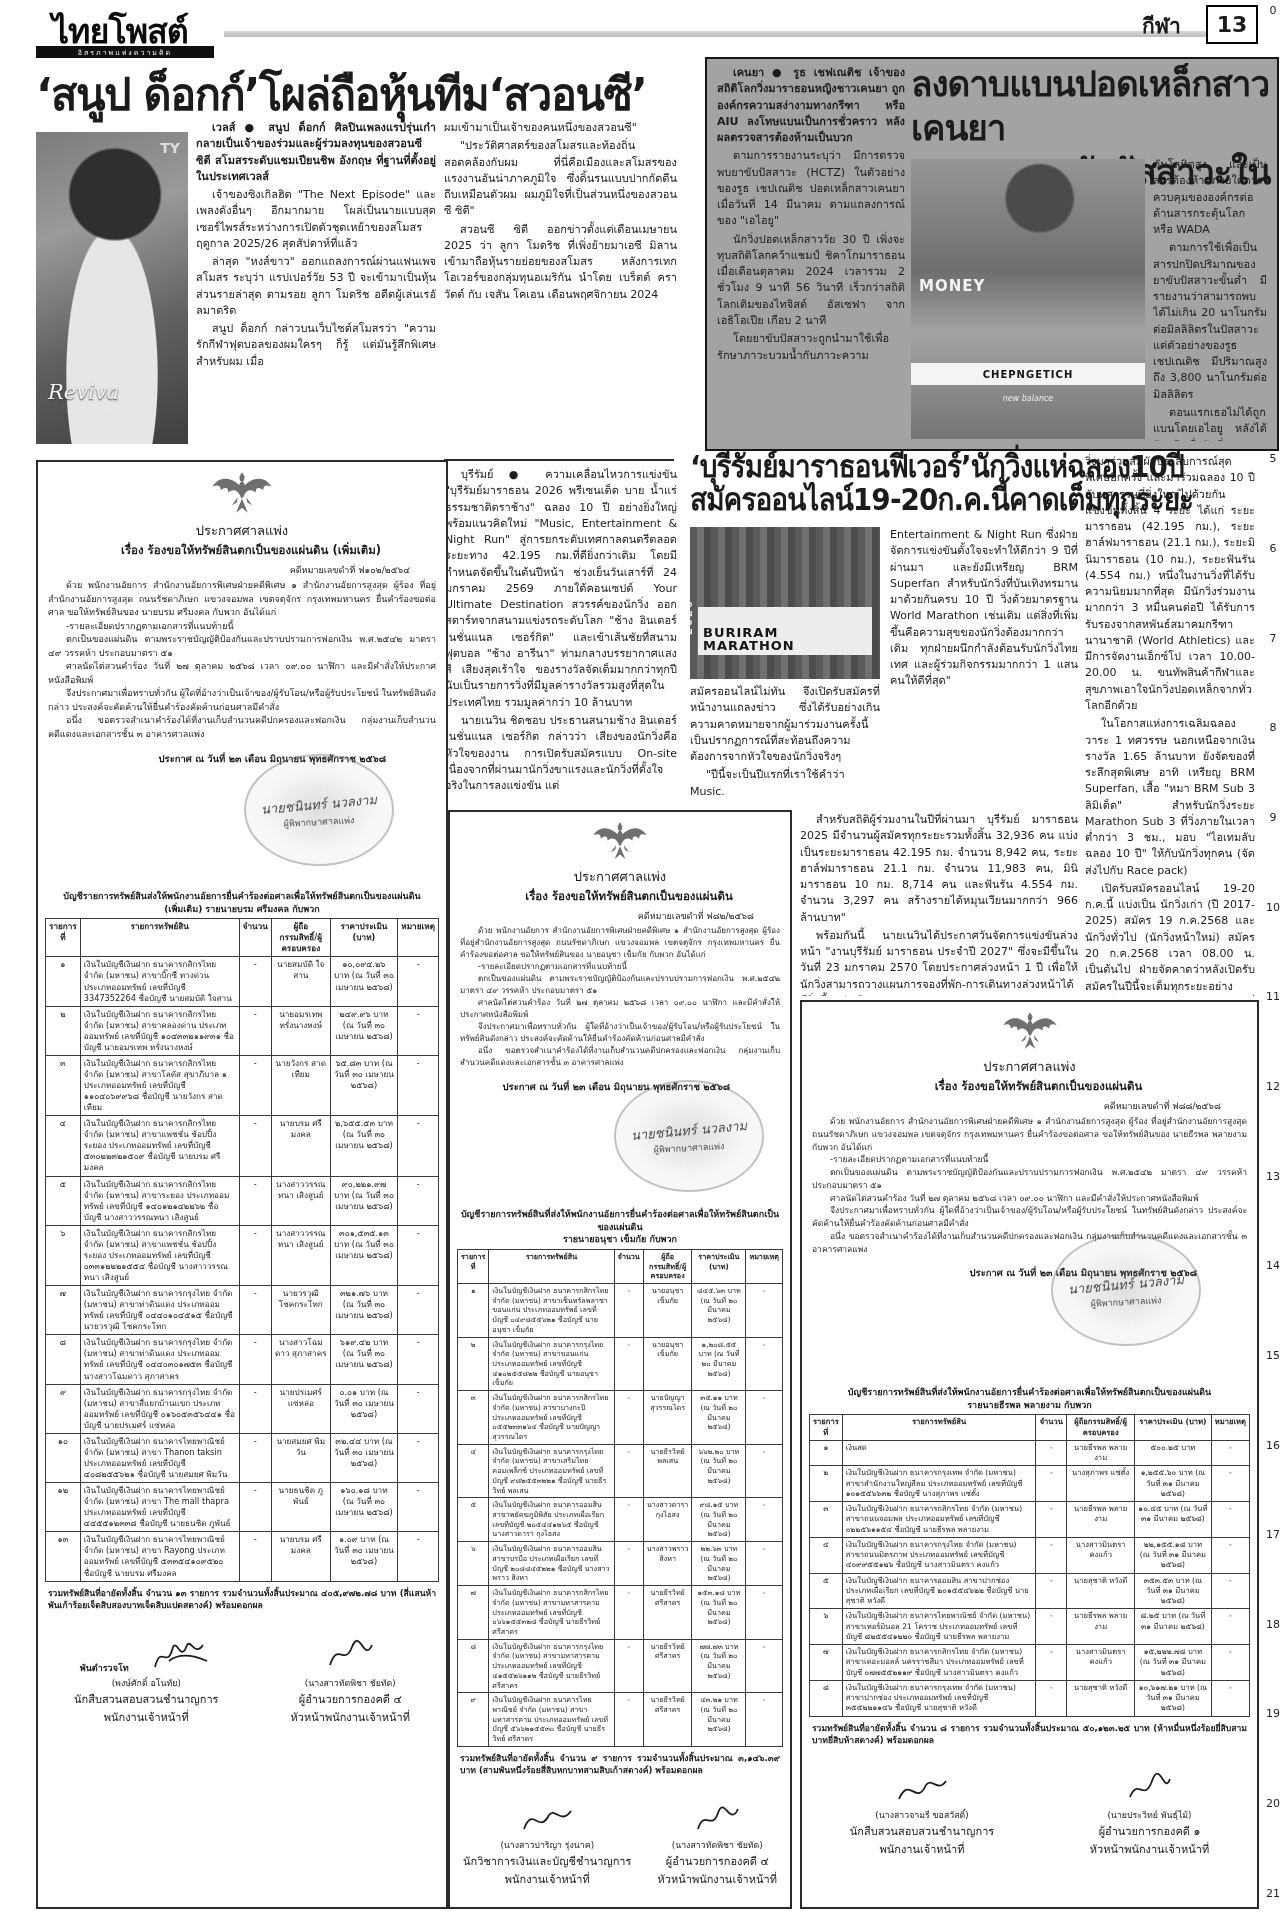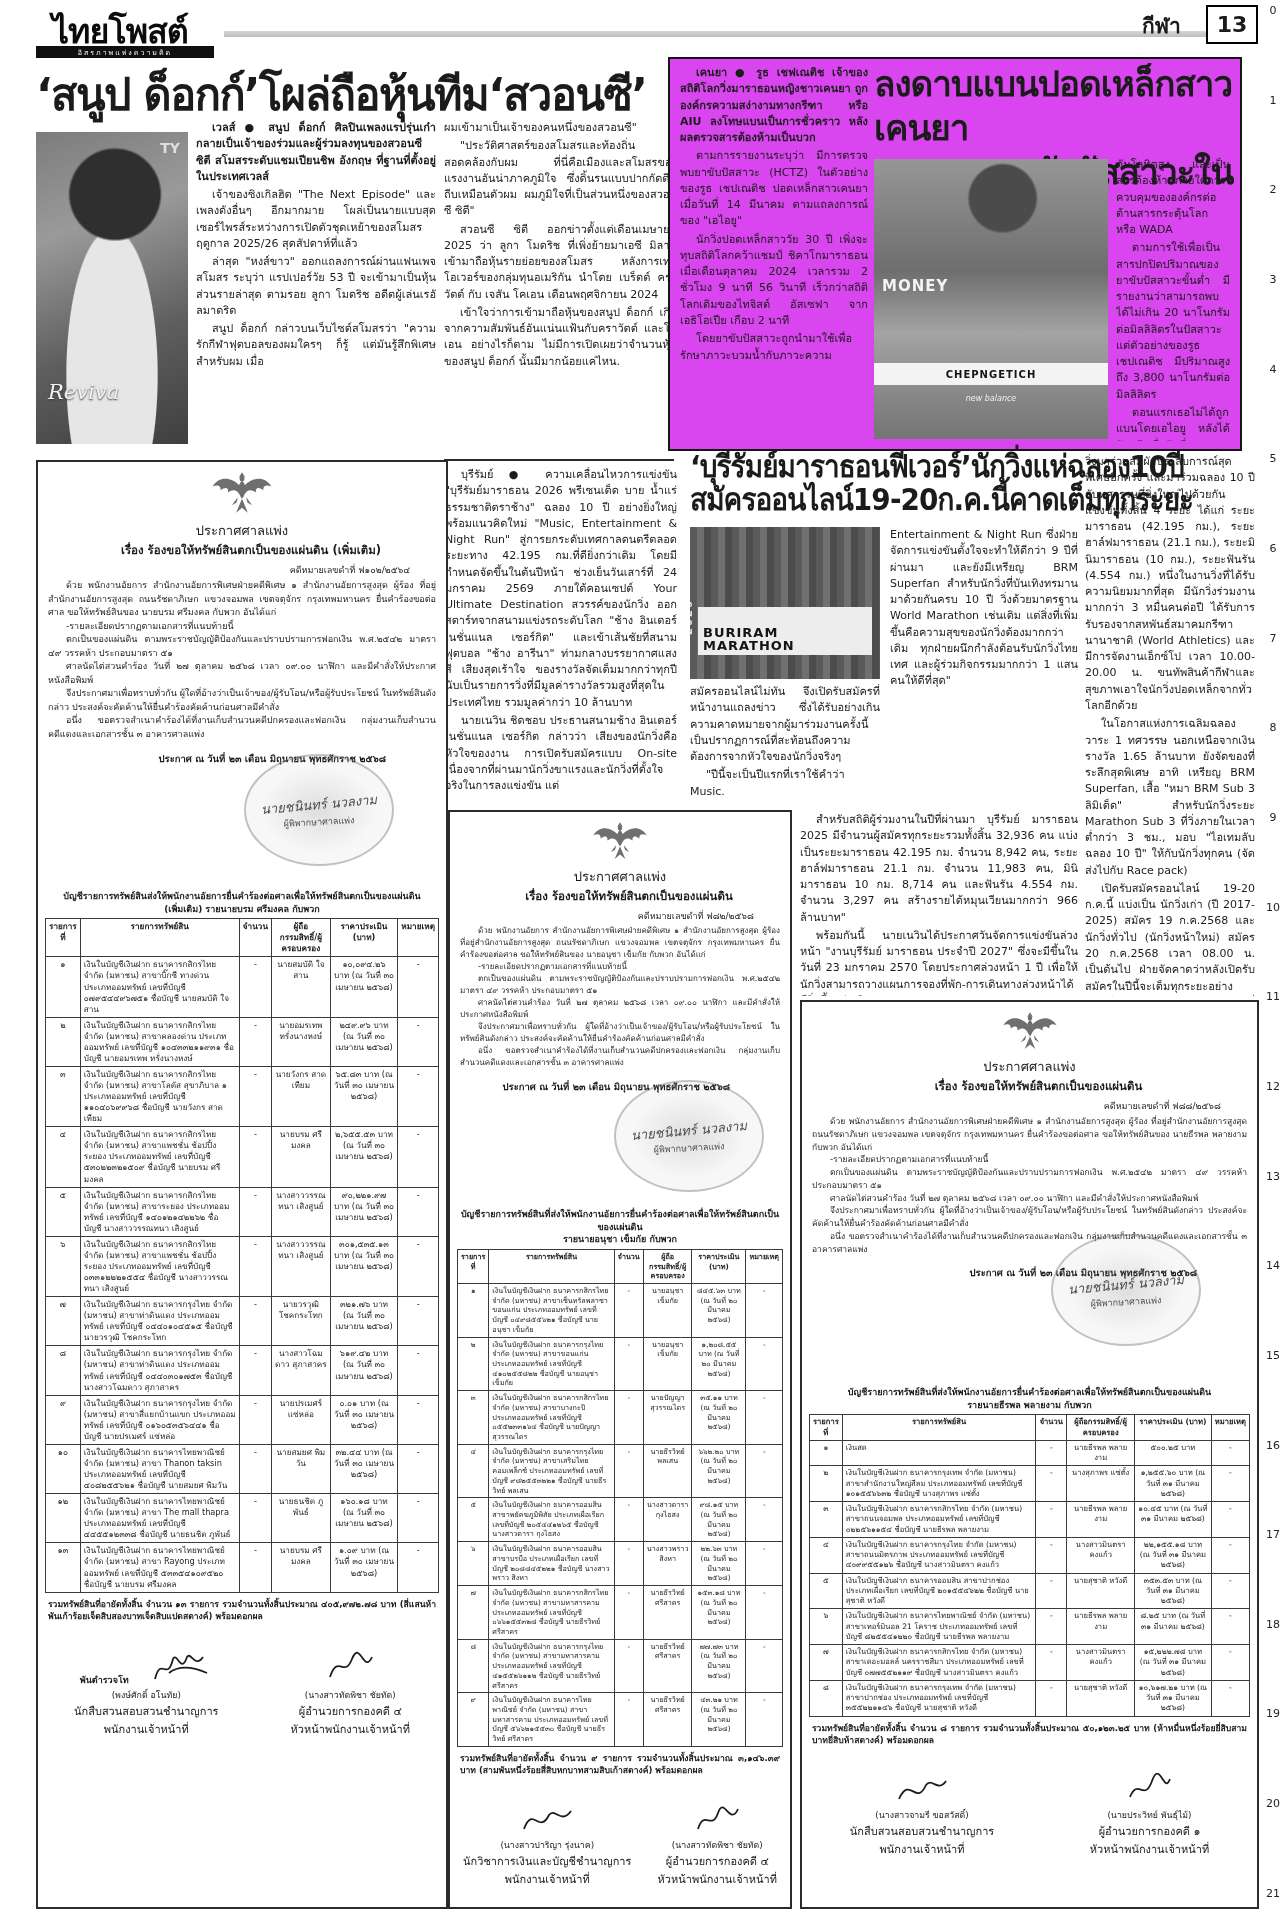--- a/index.html
+++ b/index.html
@@ -31,21 +31,21 @@
                 radial-gradient(ellipse at 50% 78%,#e6e6e6 0 42%,rgba(0,0,0,0) 43%),
                 linear-gradient(160deg,#7c7c7c 0%,#9a9a9a 30%,#5f5f5f 65%,#3f3f3f 100%);}
   .reviva{position:absolute;left:12px;bottom:40px;font-family:"DejaVu Serif","Liberation Serif",serif;
           font-style:italic;font-size:21px;color:#f2f2f2;text-shadow:0 1px 2px #333;}
   .coffee{position:absolute;left:40px;bottom:24px;font-size:9px;letter-spacing:2px;color:#e4e4e4;}
   .jacket-sign{position:absolute;top:8px;right:8px;font-size:14px;font-weight:bold;color:#ededed;opacity:.85;}
   .snoop-col1{left:196px;top:120px;width:240px;height:342px;}
   .snoop-col2{left:444px;top:120px;width:233px;height:334px;}
   .snoop-divider{left:444px;top:459px;width:230px;height:2px;background:#2a2a2a;}
   
-  .kenya-box{left:668px;top:57px;width:570px;height:390px;border:2px solid #161616;background:#d946ef;}
+  .kenya-box{left:705px;top:57px;width:570px;height:390px;border:2px solid #161616;background:#a3a3a3;}
   .k-col1{left:10px;top:6px;width:188px;height:376px;}
   .k-headline{left:204px;top:4px;width:360px;font-size:35px;font-weight:900;line-height:1.25;letter-spacing:-1px;}
   .k-photo{left:204px;top:100px;width:234px;height:280px;overflow:hidden;
      background:radial-gradient(circle at 55% 14%,#4b4b4b 0 12%,rgba(0,0,0,0) 13%),
                 linear-gradient(180deg,#969696 0%,#6e6e6e 40%,#a3a3a3 62%,#747474 100%);}
   .money{position:absolute;left:8px;top:42%;font-size:15px;font-weight:bold;letter-spacing:1px;color:#f3f3f3;}
   .chep-band{position:absolute;left:0;right:0;bottom:54px;height:22px;background:#f4f4f4;display:flex;
              align-items:center;justify-content:center;font-size:10px;font-weight:bold;color:#141414;letter-spacing:1px;}
   .nb-brand{position:absolute;left:0;right:0;bottom:36px;text-align:center;font-size:8px;font-style:italic;color:#f0f0f0;}
   .k-col2{left:446px;top:98px;width:114px;height:284px;}
@@ -148,21 +148,20 @@
   <div class="abs snoop-col1 body-text lead-para">
       <p>เวลส์ ● สนูป ด็อกก์ ศิลปินเพลงแรปรุ่นเก๋า กลายเป็นเจ้าของร่วมและผู้ร่วมลงทุนของสวอนซี ซิตี สโมสรระดับแชมเปียนชิพ อังกฤษ ที่ฐานที่ตั้งอยู่ในประเทศเวลส์</p>
       <p>เจ้าของซิงเกิลฮิต "The Next Episode" และเพลงดังอื่นๆ อีกมากมาย โผล่เป็นนายแบบสุดเซอร์ไพรส์ระหว่างการเปิดตัวชุดเหย้าของสโมสร ฤดูกาล 2025/26 สุดสัปดาห์ที่แล้ว</p>
       <p>ล่าสุด "หงส์ขาว" ออกแถลงการณ์ผ่านแฟนเพจสโมสร ระบุว่า แรปเปอร์วัย 53 ปี จะเข้ามาเป็นหุ้นส่วนรายล่าสุด ตามรอย ลูกา โมดริช อดีตผู้เล่นเรอัลมาดริด</p>
       <p>สนูป ด็อกก์ กล่าวบนเว็บไซต์สโมสรว่า "ความรักกีฬาฟุตบอลของผมใครๆ ก็รู้ แต่มันรู้สึกพิเศษสำหรับผม เมื่อ</p>
     </div>
   <div class="abs snoop-col2 body-text cont-first">
       <p>ผมเข้ามาเป็นเจ้าของคนหนึ่งของสวอนซี"</p>
       <p>"ประวัติศาสตร์ของสโมสรและท้องถิ่นสอดคล้องกับผม ที่นี่คือเมืองและสโมสรของแรงงานอันน่าภาคภูมิใจ ซึ่งดิ้นรนแบบปากกัดตีนถีบเหมือนตัวผม ผมภูมิใจที่เป็นส่วนหนึ่งของสวอนซี ซิตี"</p>
       <p>สวอนซี ซิตี ออกข่าวตั้งแต่เดือนเมษายน 2025 ว่า ลูกา โมดริช ที่เพิ่งย้ายมาเอซี มิลาน เข้ามาถือหุ้นรายย่อยของสโมสร หลังการเทกโอเวอร์ของกลุ่มทุนอเมริกัน นำโดย เบร็ตต์ คราวัตต์ กับ เจสัน โคเอน เดือนพฤศจิกายน 2024</p>
-      <p>เข้าใจว่าการเข้ามาถือหุ้นของสนูป ด็อกก์ เกิดจากความสัมพันธ์อันแน่นแฟ้นกับคราวัตต์ และโคเอน อย่างไรก็ตาม ไม่มีการเปิดเผยว่าจำนวนหุ้นของสนูป ด็อกก์ นั้นมีมากน้อยแค่ไหน.</p>
     </div>
   <div class="abs snoop-divider"></div>
 
   <div class="abs kenya-box">
     <div class="abs k-col1 body-text lead-para">
         <p>เคนยา ● รูธ เชฟเณติช เจ้าของสถิติโลกวิ่งมาราธอนหญิงชาวเคนยา ถูกองค์กรความสง่างามทางกรีฑา หรือ AIU ลงโทษแบนเป็นการชั่วคราว หลังผลตรวจสารต้องห้ามเป็นบวก</p>
         <p>ตามการรายงานระบุว่า มีการตรวจพบยาขับปัสสาวะ (HCTZ) ในตัวอย่างของรูธ เชปเณติช ปอดเหล็กสาวเคนยา เมื่อวันที่ 14 มีนาคม ตามแถลงการณ์ของ "เอไอยู"</p>
         <p>นักวิ่งปอดเหล็กสาววัย 30 ปี เพิ่งจะทุบสถิติโลกคว้าแชมป์ ชิคาโกมาราธอน เมื่อเดือนตุลาคม 2024 เวลารวม 2 ชั่วโมง 9 นาที 56 วินาที เร็วกว่าสถิติโลกเดิมของไทจิสต์ อัสเซฟา จากเอธิโอเปีย เกือบ 2 นาที</p>
         <p>โดยยาขับปัสสาวะถูกนำมาใช้เพื่อรักษาภาวะบวมน้ำกับภาวะความ</p>
       </div>
@@ -255,21 +254,21 @@
         <th class="col-item">รายการทรัพย์สิน</th>
         <th class="col-qty">จำนวน</th>
         <th class="col-own">ผู้ถือกรรมสิทธิ์/ผู้ครอบครอง</th>
         <th class="col-pr">ราคาประเมิน (บาท)</th>
         <th class="col-nt">หมายเหตุ</th>
       </tr>
         </thead>
       <tbody>
           <tr>
           <td>๑</td>
-            <td class="td-item">เงินในบัญชีเงินฝาก ธนาคารกสิกรไทย จำกัด (มหาชน) สาขาบิ๊กซี ทางด่วน ประเภทออมทรัพย์ เลขที่บัญชี ๐๗๙๕๔๔๙๖๗๕๑ ชื่อบัญชี นายสมบัติ ใจสาน</td>
+            <td class="td-item">เงินในบัญชีเงินฝาก ธนาคารกสิกรไทย จำกัด (มหาชน) สาขาบิ๊กซี ทางด่วน ประเภทออมทรัพย์ เลขที่บัญชี 3347352264 ชื่อบัญชี นายสมบัติ ใจสาน</td>
           <td>-</td>
             <td>นายสมบัติ ใจสาน</td>
           <td>๑๐,๐๙๔.๒๖ บาท (ณ วันที่ ๓๐ เมษายน ๒๕๖๘)</td>
             <td>-</td>
         </tr>
           <tr>
           <td>๒</td>
             <td class="td-item">เงินในบัญชีเงินฝาก ธนาคารกสิกรไทย จำกัด (มหาชน) สาขาคลองด่าน ประเภทออมทรัพย์ เลขที่บัญชี ๑๐๔๓๓๒๑๑๙๓๑ ชื่อบัญชี นายอมรเทพ ทรั่งนางหงษ์</td>
           <td>-</td>
             <td>นายอมรเทพ ทรั่งนางหงษ์</td>

